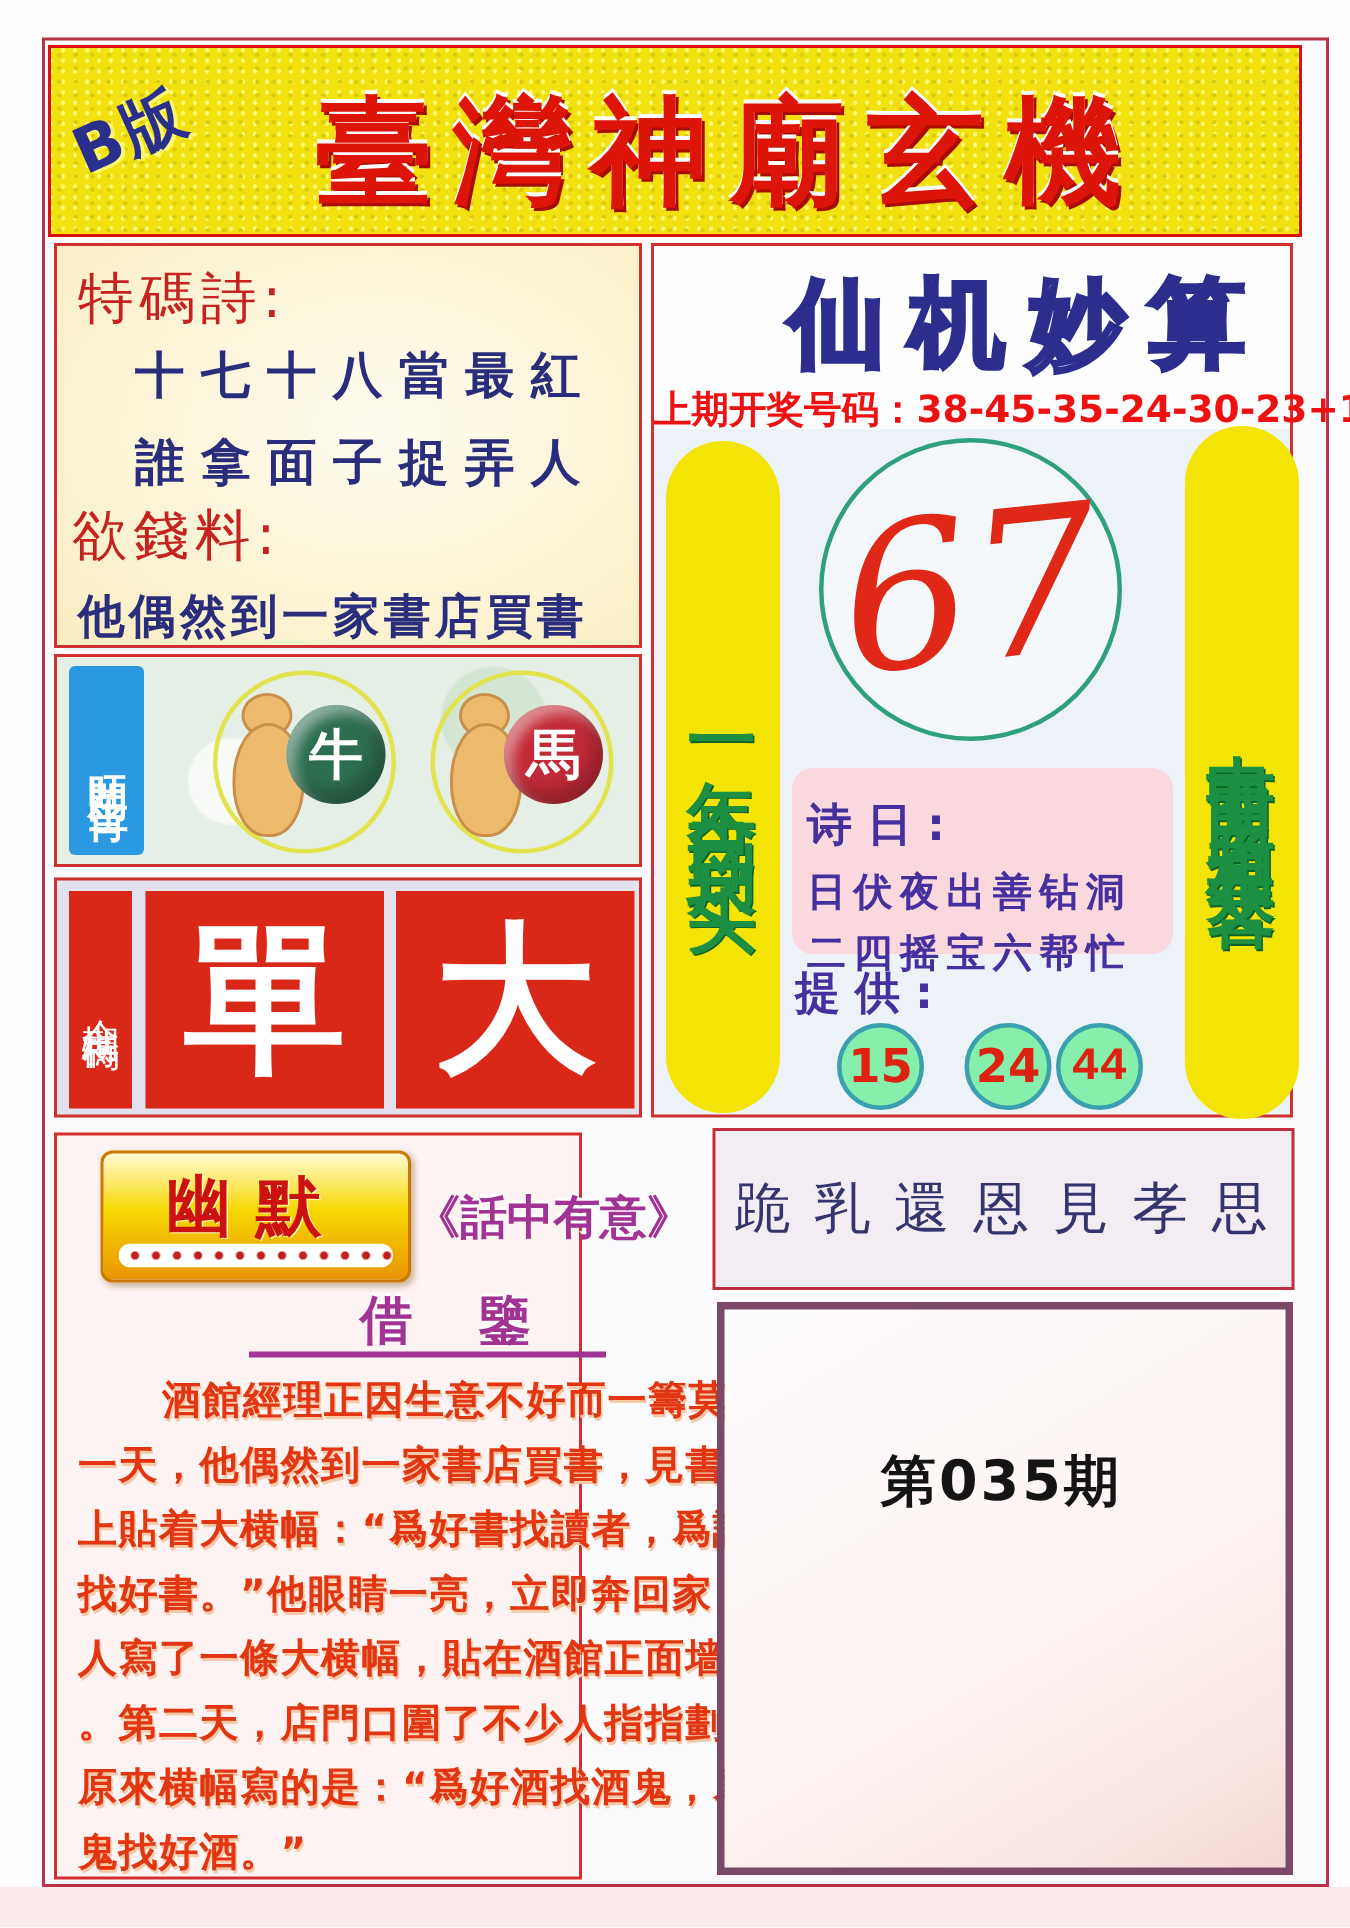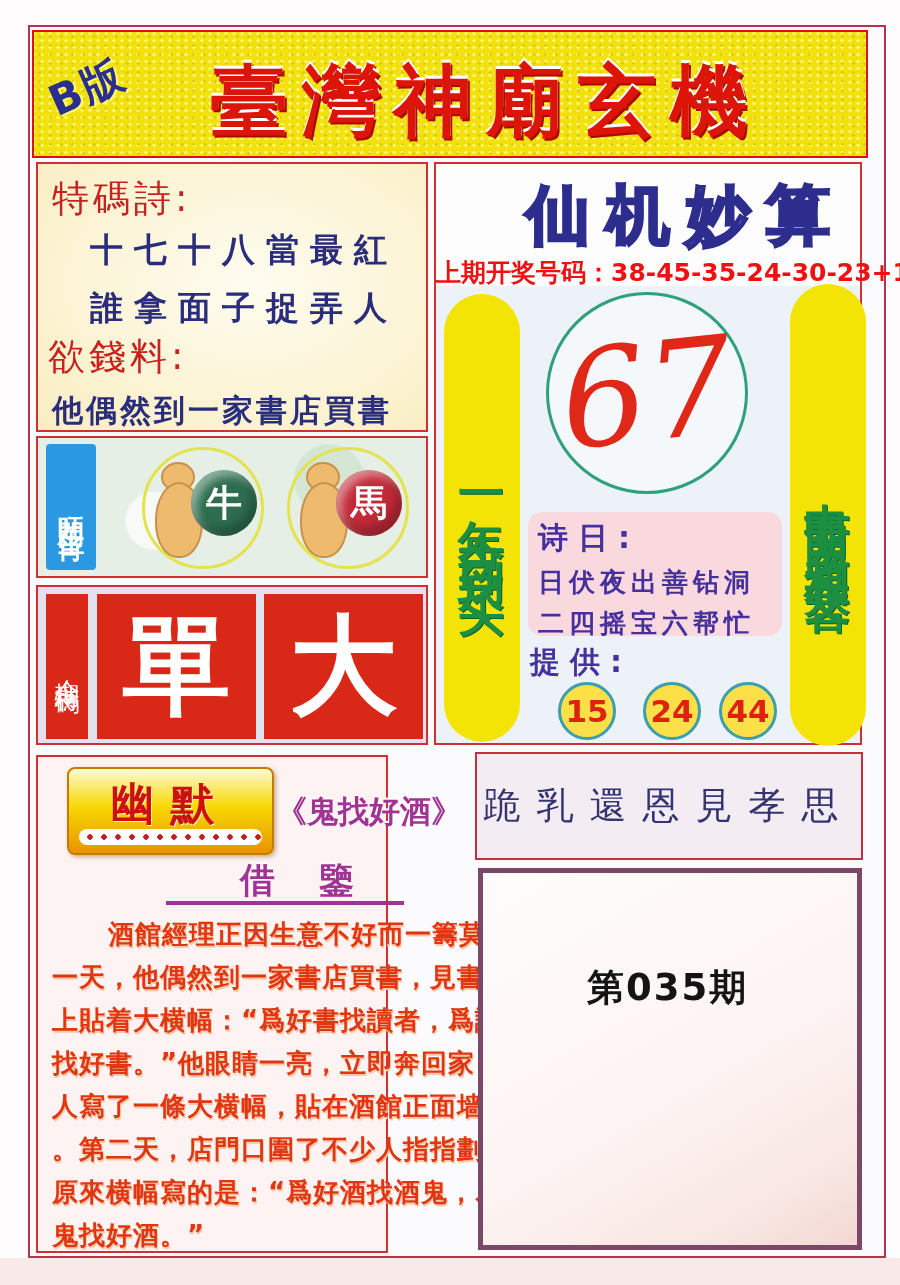--- a/index.html
+++ b/index.html
@@ -69,28 +69,28 @@
     justify-content:center; }
   #ypill-left  { left:8px;  top:130px; height:448px; }
   #ypill-right { left:354px; top:120px; height:462px; }
   .ypill-text { writing-mode:vertical-rl; text-orientation:upright; color:#1d8f42; font-weight:bold;
     font-size:46px; letter-spacing:14px; font-family:"DejaVu Serif",serif;
     text-shadow:1px 1px 0 #0a6428; }
   #big-circle { left:110px; top:128px; width:202px; height:202px; border:3px solid #2fa07c; border-radius:50%;
     background:#f4f8fb; display:flex; align-items:center; justify-content:center; }
   #big-number { color:#e02818; font-size:135px; font-family:"DejaVu Serif",serif; font-style:italic;
     transform:rotate(-6deg); line-height:1; }
-  #pink-box { left:92px; top:348px; width:254px; height:124px; background:#fad9de; border-radius:14px; padding:6px 10px; }
+  #pink-box { left:92px; top:348px; width:254px; height:124px; background:#fad9de; border-radius:14px; padding:18px 10px; }
   .purple { color:#46309e; font-weight:bold; }
   #pb-label { font-size:30px; letter-spacing:10px; }
   .pb-line { font-size:26px; letter-spacing:5px; margin-top:6px; white-space:nowrap; }
   #provide-label { left:94px; top:478px; font-size:30px; letter-spacing:10px; }
-  .numcircle { top:518px; width:58px; height:58px; border:3px solid #3a9fae; border-radius:50%; background:#fde047;
+  .numcircle { top:518px; width:58px; height:58px; border:3px solid #3a9fae; border-radius:50%; background:#86efac;
     color:#dd2211; font-weight:bold; font-size:31px; display:flex; align-items:center; justify-content:center; }
-  #numc-0 { left:122px; } #numc-1 { left:207px; } #numc-2 { left:283px; }
+  #numc-0 { left:122px; } #numc-1 { left:207px; } #numc-2 { left:268px;font-family:Liberation Mono, monospace; }
 
   
   #humor-panel { left:36px; top:755px; width:352px; height:498px; border:2px solid #d23030; background:#fdf3f2; }
   #gold-box { left:29px; top:10px; width:207px; height:88px; border:2px solid #c87a00; border-radius:8px;
     background:linear-gradient(180deg,#fffbd2 0%,#f8d804 45%,#e89400 100%);
     box-shadow:2px 2px 4px rgba(120,70,0,.4); }
   #gold-title { left:0; top:6px; width:100%; text-align:center; color:#cc1111; font-weight:bold;
     font-size:44px; letter-spacing:16px; text-shadow:1px 1px 0 #fff6b0; white-space:nowrap; }
   #gold-chain { left:10px; top:60px; width:183px; height:16px; background:#ffffff; border-radius:8px;
     background-image:radial-gradient(circle, #c02020 2.5px, transparent 3px); background-size:14px 16px;
@@ -100,21 +100,21 @@
   #jiejian { left:0px; top:100px; width:360px; text-align:right; color:#a03394; font-weight:bold;
     font-size:35px; letter-spacing:44px; text-shadow:0 -2px 0 #fff; }
   #jiejian-line { left:128px; top:144px; width:238px; height:4px; background:#a03394; }
   #story { left:14px; top:156px; width:402px; }
   .story-line { color:#e23612; font-weight:bold; font-size:26px; line-height:43px; letter-spacing:1px;
     white-space:nowrap; text-shadow:1px 2px 0 #f6c9a8; }
   .story-line.indent { padding-left:56px; }
 
   
   #callig-panel { left:475px; top:752px; width:388px; height:108px; border:2px solid #c03040;
-    background:#f4ecf3; display:flex; align-items:center; justify-content:center; }
+    background:#f4ecf3; display:flex; flex-direction:column; align-items:flex-end; justify-content:center; }
   .callig-line { color:#34346e; font-size:37px; font-family:"DejaVu Serif",serif; letter-spacing:16px;
     line-height:50px; white-space:nowrap; }
 
   
   #issue-panel { left:478px; top:868px; width:384px; height:382px; border:5px solid #7c4868;
     background:linear-gradient(150deg,#fefcfc 0%,#fdf4f3 55%,#f8e6e2 85%,#f3d8d2 100%); }
   #issue-label { left:104px; top:90px; color:#141414; font-weight:bold; font-size:37px; letter-spacing:2px; }
 </style>
 </head>
 <body>
@@ -178,21 +178,21 @@
     <div id="numc-0" class="abs numcircle">15</div>
     <div id="numc-1" class="abs numcircle">24</div>
     <div id="numc-2" class="abs numcircle">44</div>
   </div>
 
   <div id="humor-panel" class="abs">
     <div id="gold-box" class="abs">
       <div id="gold-title" class="abs">幽默</div>
       <div id="gold-chain" class="abs"></div>
     </div>
-    <div id="huayi" class="abs">《鬼找好酒》</div>
+    <div id="huayi" class="abs">《話中有意》</div>
     <div id="jiejian" class="abs">借鑒</div>
     <div id="jiejian-line" class="abs"></div>
     <div id="story" class="abs">
       <div class="story-line indent">酒館經理正因生意不好而一籌莫展。</div>
       <div class="story-line">一天，他偶然到一家書店買書，見書店墙</div>
       <div class="story-line">上貼着大横幅：“爲好書找讀者，爲讀者</div>
       <div class="story-line">找好書。”他眼睛一亮，立即奔回家，叫</div>
       <div class="story-line">人寫了一條大横幅，貼在酒館正面墙壁上</div>
       <div class="story-line">。第二天，店門口圍了不少人指指劃劃，</div>
       <div class="story-line">原來横幅寫的是：“爲好酒找酒鬼，爲酒</div>

